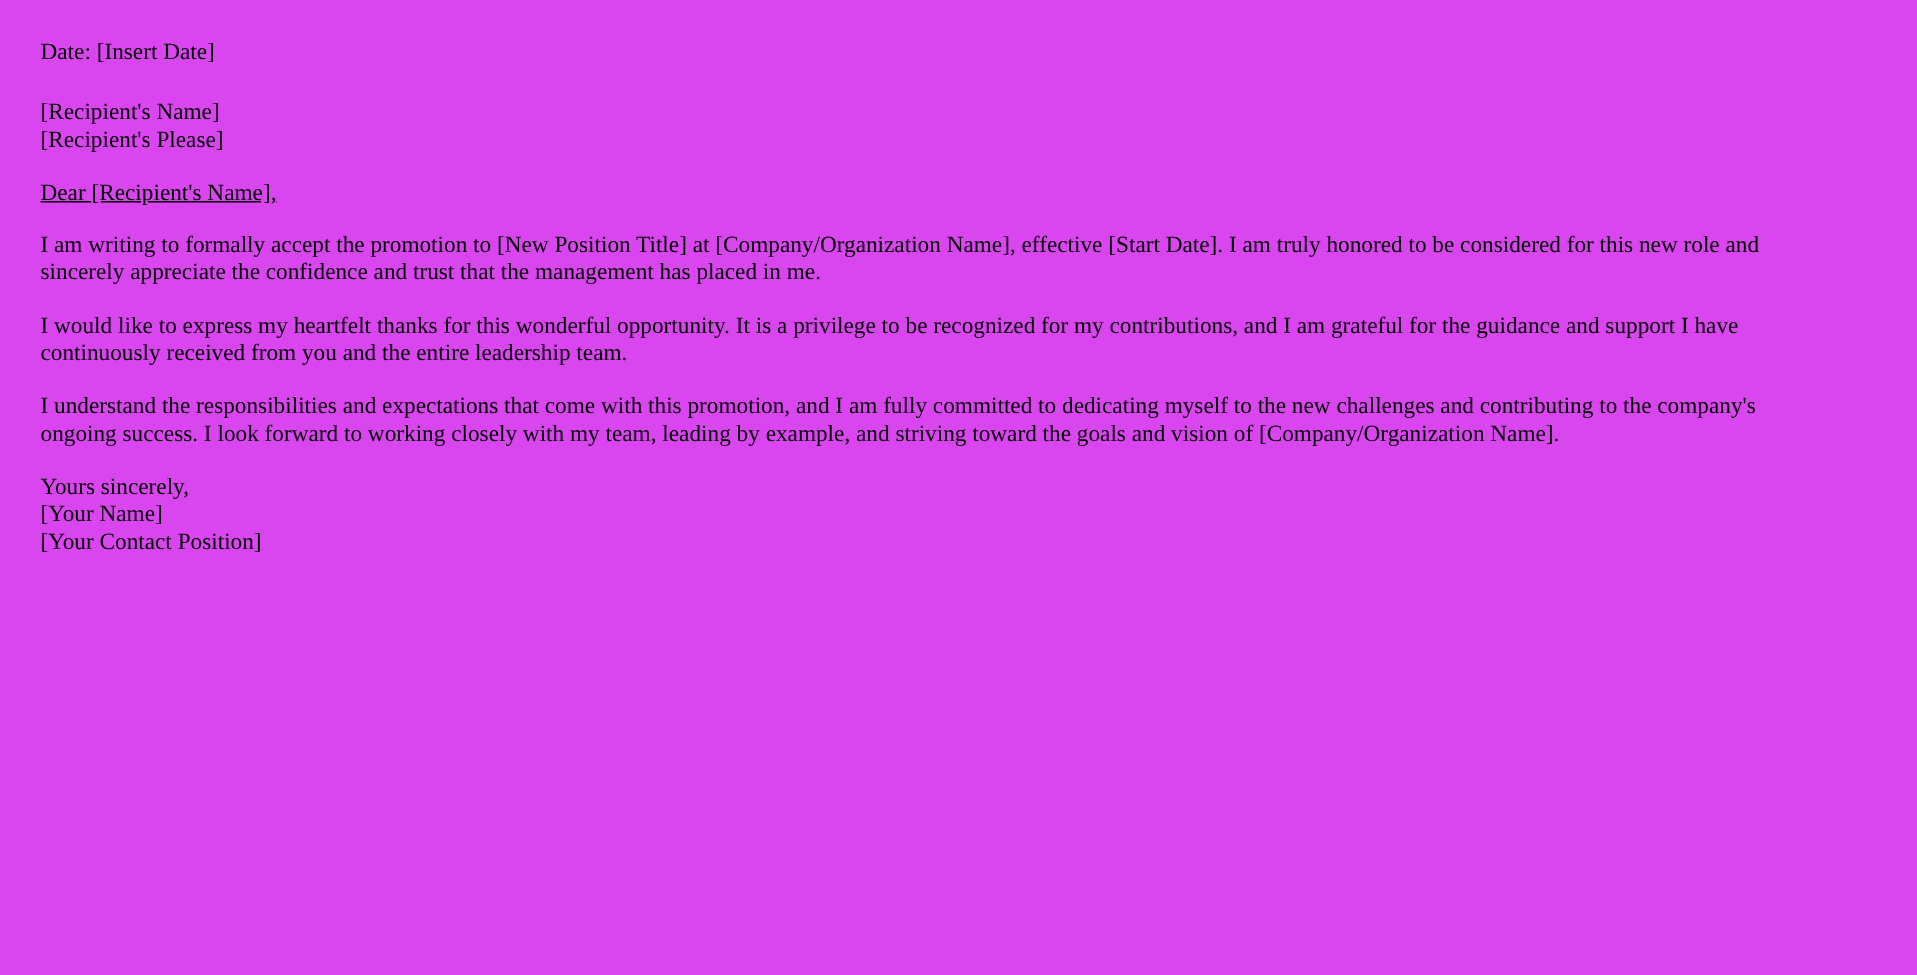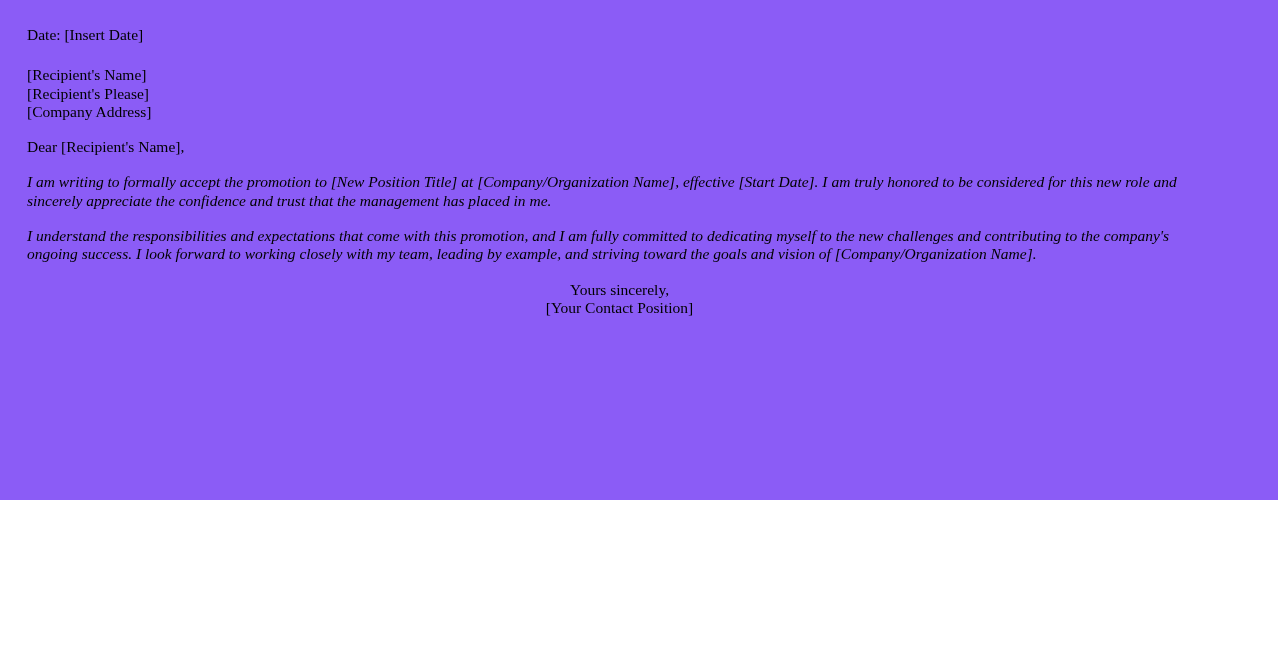--- a/index.html
+++ b/index.html
@@ -10,75 +10,75 @@
   body {
     width: 1278px;
     height: 650px;
     font-family: "Liberation Serif", "DejaVu Serif", serif;
     color: #000000;
     overflow: hidden;
   }
   .page {
     position: relative;
     width: 1278px;
-    height: 500px;
-    background: #8b5cf6;
+    height: 650px;
+    background: #d946ef;
     box-sizing: border-box;
     padding: 26px 66px 0 27px;
   }
   .letter {
     font-size: 15.5px;
     line-height: 18.3px;
   }
   .block {
     margin: 0 0 17px 0;
   }
   .line {
     display: block;
     white-space: pre-wrap;
   }
   .para {
     margin: 0 0 17px 0;
     text-align: left;
     white-space: normal;
-    font-style: italic;
   }
   .date-line {
     margin: 0 0 22px 0;
   }
   .salutation {
     margin: 0 0 17px 0;
+    text-decoration: underline;
   }
   .closing .line {
     display: block;
-    text-align: center;
   }
 </style>
 </head>
 <body>
 
 <div class="page">
   <div class="letter">
 
     <div class="date-line">
       <span class="line">Date: [Insert Date]</span>
     </div>
 
     <div class="block">
       <span class="line">[Recipient's Name]</span>
       <span class="line">[Recipient's Please]</span>
-      <span class="line">[Company Address]</span>
     </div>
 
     <div class="salutation">
       <span class="line">Dear [Recipient's Name],</span>
     </div>
 
     <p class="para">I am writing to formally accept the promotion to [New Position Title] at [Company/Organization Name], effective [Start Date]. I am truly honored to be considered for this new role and sincerely appreciate the confidence and trust that the management has placed in me.</p>
+    <p class="para">I would like to express my heartfelt thanks for this wonderful opportunity. It is a privilege to be recognized for my contributions, and I am grateful for the guidance and support I have continuously received from you and the entire leadership team.</p>
     <p class="para">I understand the responsibilities and expectations that come with this promotion, and I am fully committed to dedicating myself to the new challenges and contributing to the company's ongoing success. I look forward to working closely with my team, leading by example, and striving toward the goals and vision of [Company/Organization Name].</p>
 
     <div class="block closing">
       <span class="line">Yours sincerely,</span>
+      <span class="line">[Your Name]</span>
       <span class="line">[Your Contact Position]</span>
     </div>
 
   </div>
 </div>
 
 </body></html>

